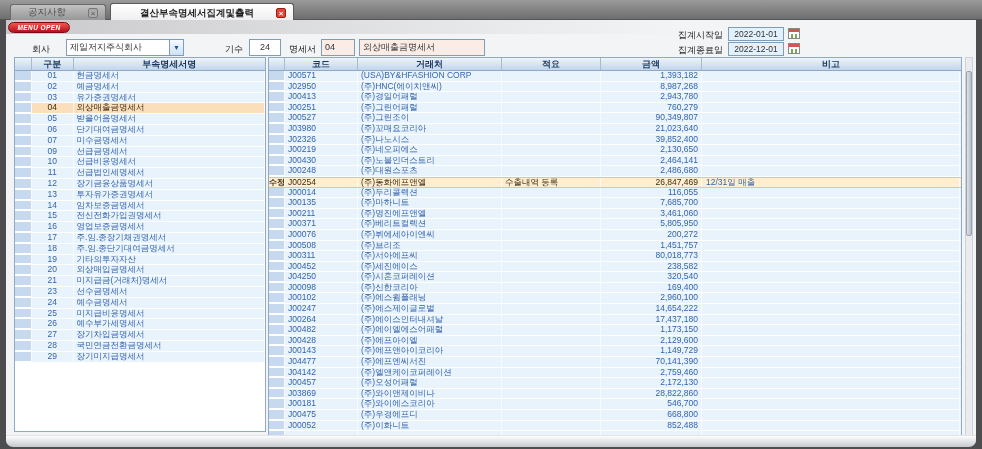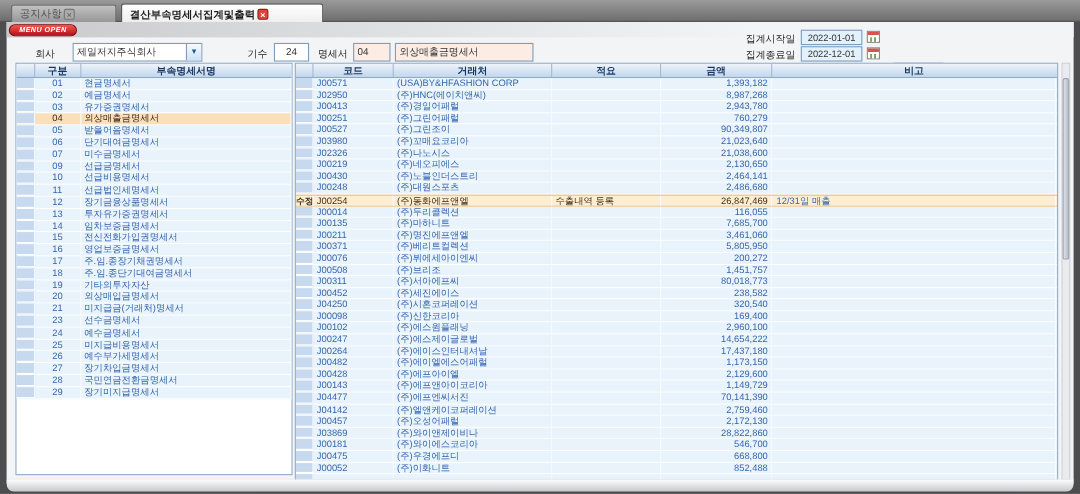--- a/index.html
+++ b/index.html
@@ -1,22 +1,22 @@
 <!DOCTYPE html>
 <html><head>
 <meta charset="utf-8">
 <style>
   * { margin:0; padding:0; box-sizing:border-box; }
   body { font-family:"Liberation Sans","DejaVu Sans",sans-serif; }
   .screen{position:relative;width:982px;height:449px;background:#4d4d4f;overflow:hidden;}
   
   .tabbar{position:absolute;left:0;top:0;width:982px;height:20px;
     background:linear-gradient(#9a9a9a,#6e6e6e);border-bottom:1px solid #555;}
-  .tab{position:absolute;display:flex;align-items:center;gap:2px;padding:0 7px;
-    font-size:9.5px;white-space:nowrap;cursor:default;}
+  .tab{position:absolute;display:flex;align-items:center;gap:22px;padding:0 7px;
+    font-size:9.5px;white-space:nowrap;cursor:default;justify-content:flex-end;}
   .tab.inactive{left:10px;top:4px;height:16px;width:96px;color:#4f4f4f;
     background:linear-gradient(#c2c2c2,#979797);border:1px solid #6b6b6b;border-bottom:none;
     border-radius:3px 3px 0 0;}
   .tab.active{left:110px;top:3px;height:19px;width:184px;color:#1d1d1d;font-weight:bold;
     background:linear-gradient(#ffffff,#ededed);border:1px solid #5a5a5a;border-bottom:none;
     border-radius:3px 3px 0 0;}
   .closebox{width:10px;height:10px;font-size:8px;line-height:9px;text-align:center;
     border-radius:2px;flex:0 0 auto;}
   .closebox.gray{background:#aaa;border:1px solid #777;color:#555;}
   .closebox.red{background:#e0443a;border:1px solid #9b1d14;color:#fff;}
@@ -317,21 +317,21 @@
             <span class="c rname">(주)꼬매요코리아</span>
             <span class="c rdesc"></span>
             <span class="c ramt">21,023,640</span>
             <span class="c rnote"></span>
           </div>
           <div class="trow rrow">
             <span class="c rselc selc"></span>
             <span class="c rcode">J02326</span>
             <span class="c rname">(주)나노시스</span>
             <span class="c rdesc"></span>
-            <span class="c ramt">21,038,600</span>
+            <span class="c ramt">39,852,400</span>
             <span class="c rnote"></span>
           </div>
           <div class="trow rrow">
             <span class="c rselc selc"></span>
             <span class="c rcode">J00219</span>
             <span class="c rname">(주)네오피에스</span>
             <span class="c rdesc"></span>
             <span class="c ramt">2,130,650</span>
             <span class="c rnote"></span>
           </div>

